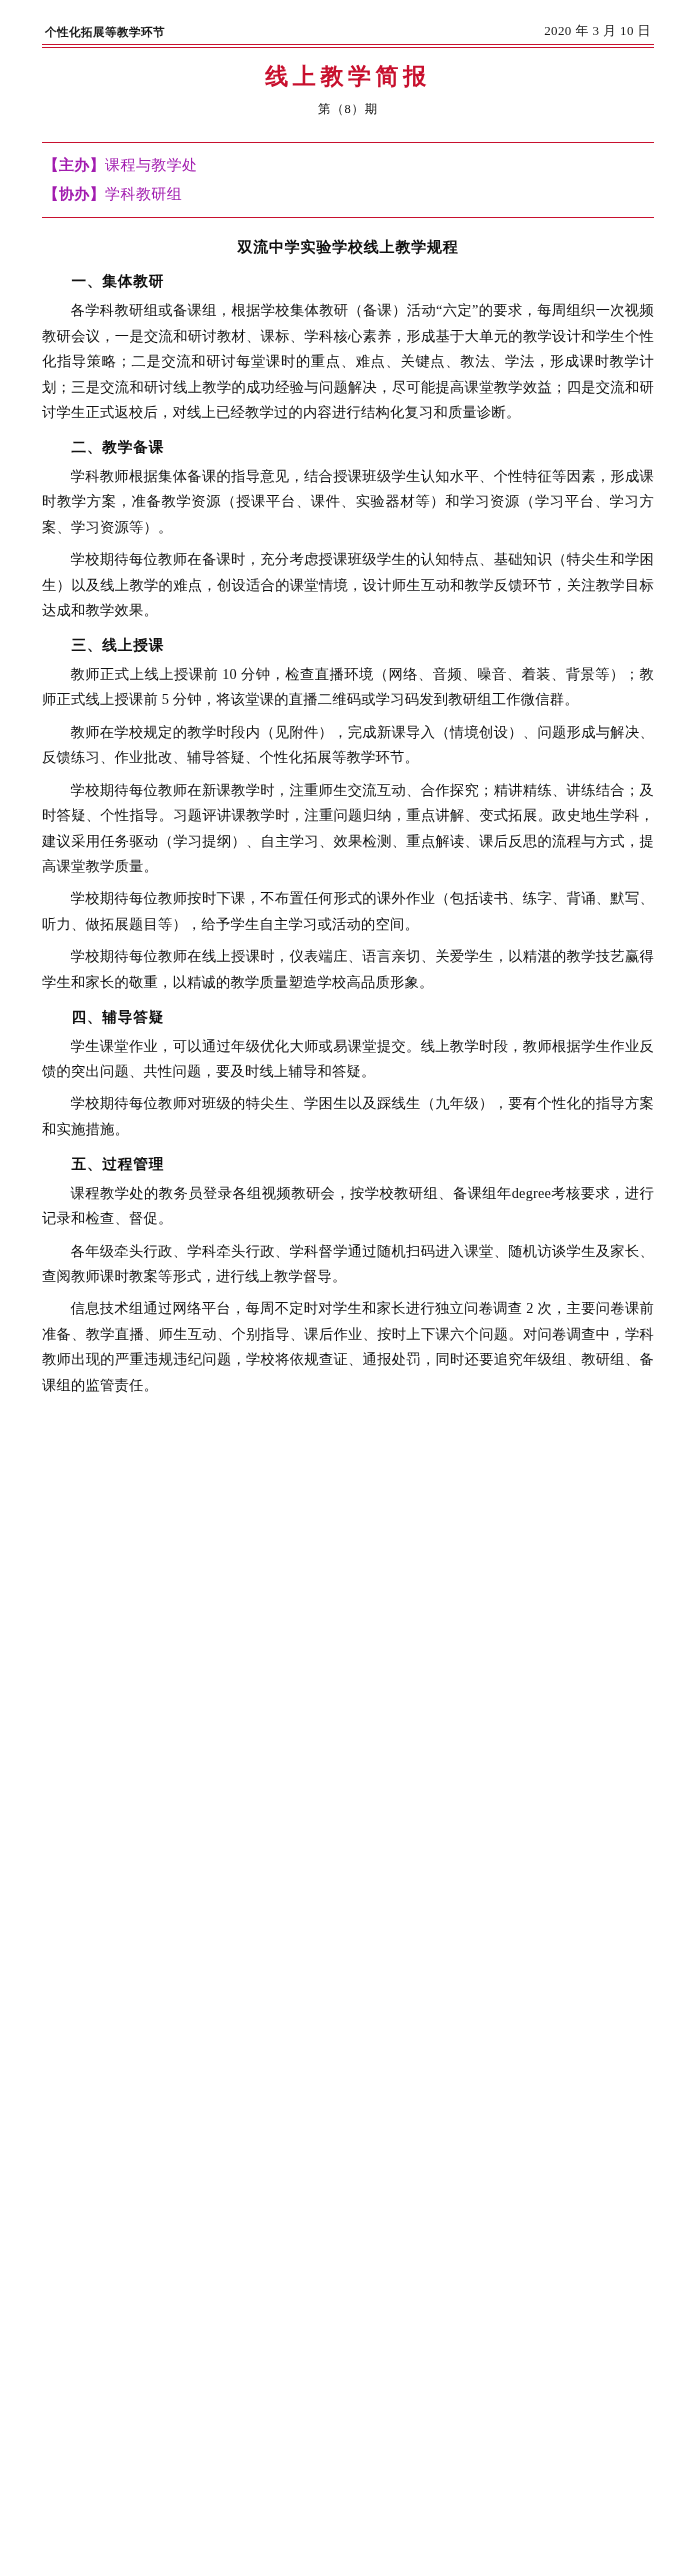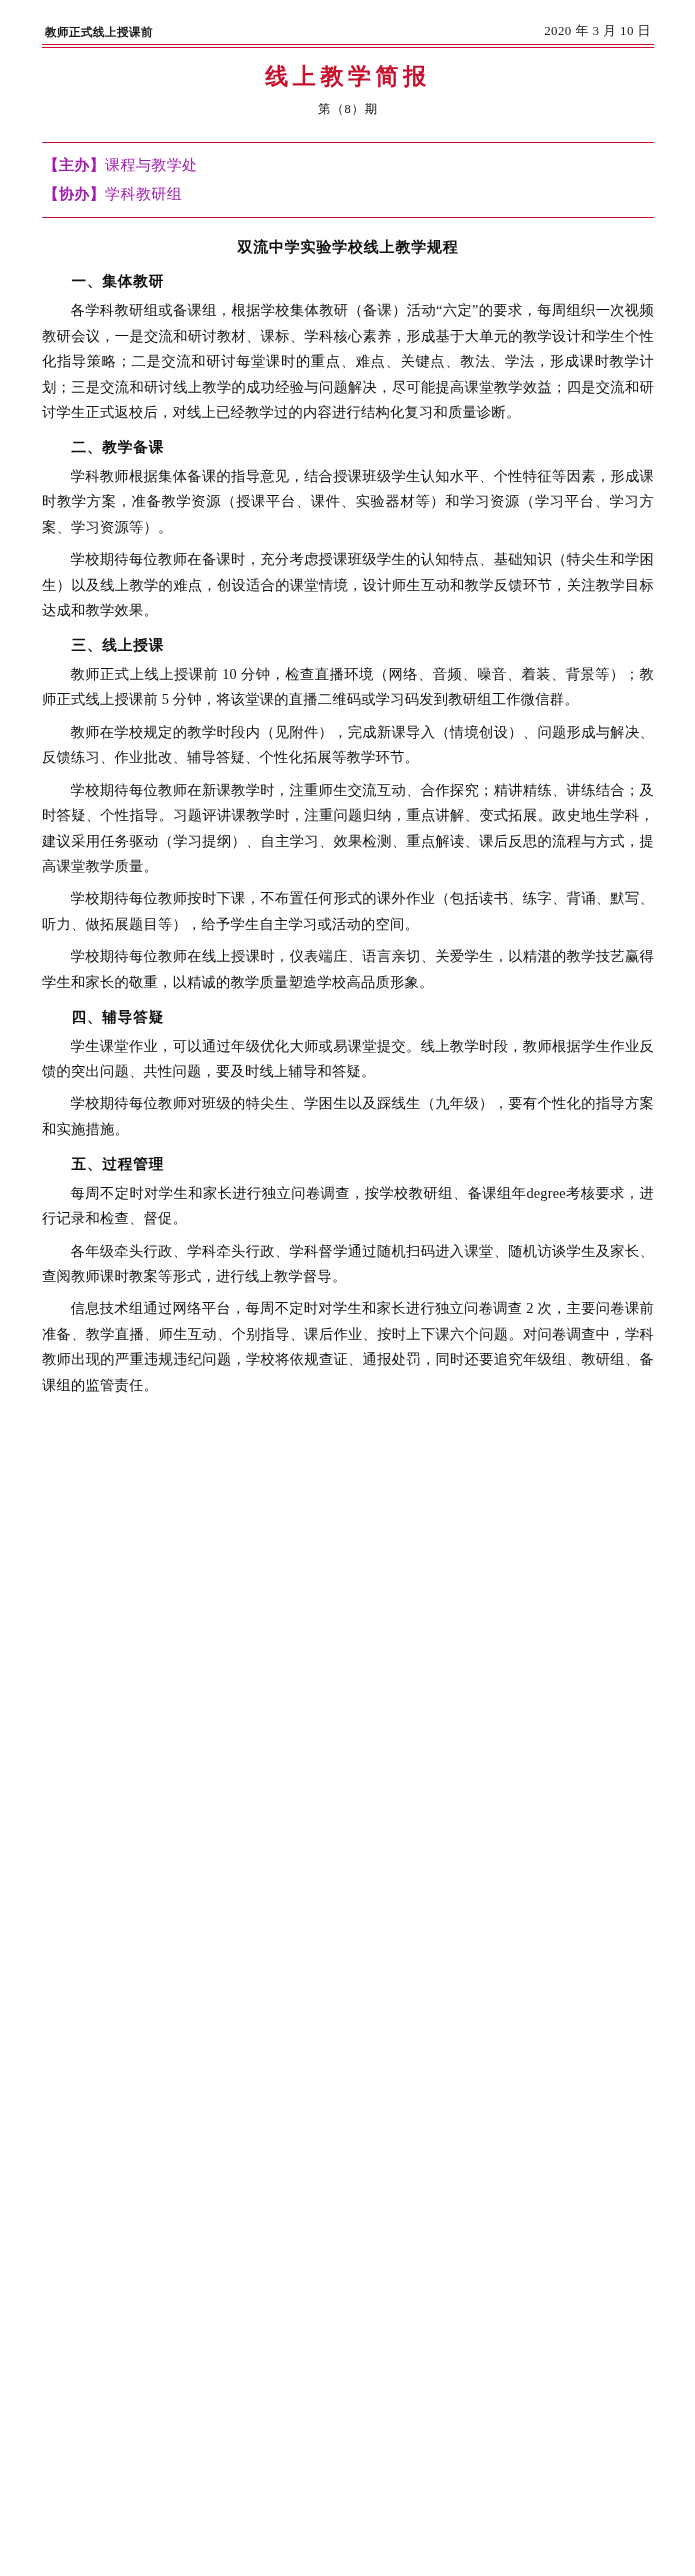--- a/index.html
+++ b/index.html
@@ -120,21 +120,21 @@
   }
   .spacer-bottom { height: 9.3px; }
 </style>
 </head>
 <body>
 
 <div class="page">
   <div class="inner">
 
     <div class="masthead">
-      <div class="school">教师正式线上授课前</div>
+      <div class="school">个性化拓展等教学环节</div>
       <div class="date">2020 年 3 月 10 日</div>
     </div>
     <div class="rule-top"></div>
     <div class="rule-top2"></div>
 
     <div class="title-main">线上教学简报</div>
 
     <div class="issue">第（8）期</div>
 
     <div class="rule-thin"></div>
@@ -163,20 +163,20 @@
     <p class="para">教师在学校规定的教学时段内（见附件），完成新课导入（情境创设）、问题形成与解决、反馈练习、作业批改、辅导答疑、个性化拓展等教学环节。</p>
     <p class="para">学校期待每位教师在新课教学时，注重师生交流互动、合作探究；精讲精练、讲练结合；及时答疑、个性指导。习题评讲课教学时，注重问题归纳，重点讲解、变式拓展。政史地生学科，建议采用任务驱动（学习提纲）、自主学习、效果检测、重点解读、课后反思的流程与方式，提高课堂教学质量。</p>
     <p class="para">学校期待每位教师按时下课，不布置任何形式的课外作业（包括读书、练字、背诵、默写、听力、做拓展题目等），给予学生自主学习或活动的空间。</p>
     <p class="para">学校期待每位教师在线上授课时，仪表端庄、语言亲切、关爱学生，以精湛的教学技艺赢得学生和家长的敬重，以精诚的教学质量塑造学校高品质形象。</p>
 
     <div class="sec-head">四、辅导答疑</div>
     <p class="para">学生课堂作业，可以通过年级优化大师或易课堂提交。线上教学时段，教师根据学生作业反馈的突出问题、共性问题，要及时线上辅导和答疑。</p>
     <p class="para">学校期待每位教师对班级的特尖生、学困生以及踩线生（九年级），要有个性化的指导方案和实施措施。</p>
 
     <div class="sec-head">五、过程管理</div>
-    <p class="para">每周不定时对学生和家长进行独立问卷调查，按学校教研组、备课组年degree考核要求，进行记录和检查、督促。</p>
+    <p class="para">课程教学处的教务员登录各组视频教研会，按学校教研组、备课组年degree考核要求，进行记录和检查、督促。</p>
     <p class="para">各年级牵头行政、学科牵头行政、学科督学通过随机扫码进入课堂、随机访谈学生及家长、查阅教师课时教案等形式，进行线上教学督导。</p>
     <p class="para">信息技术组通过网络平台，每周不定时对学生和家长进行独立问卷调查 2 次，主要问卷课前准备、教学直播、师生互动、个别指导、课后作业、按时上下课六个问题。对问卷调查中，学科教师出现的严重违规违纪问题，学校将依规查证、通报处罚，同时还要追究年级组、教研组、备课组的监管责任。</p>
 
     <div class="spacer-bottom"></div>
   </div>
 </div>
 
 
 </body></html>

